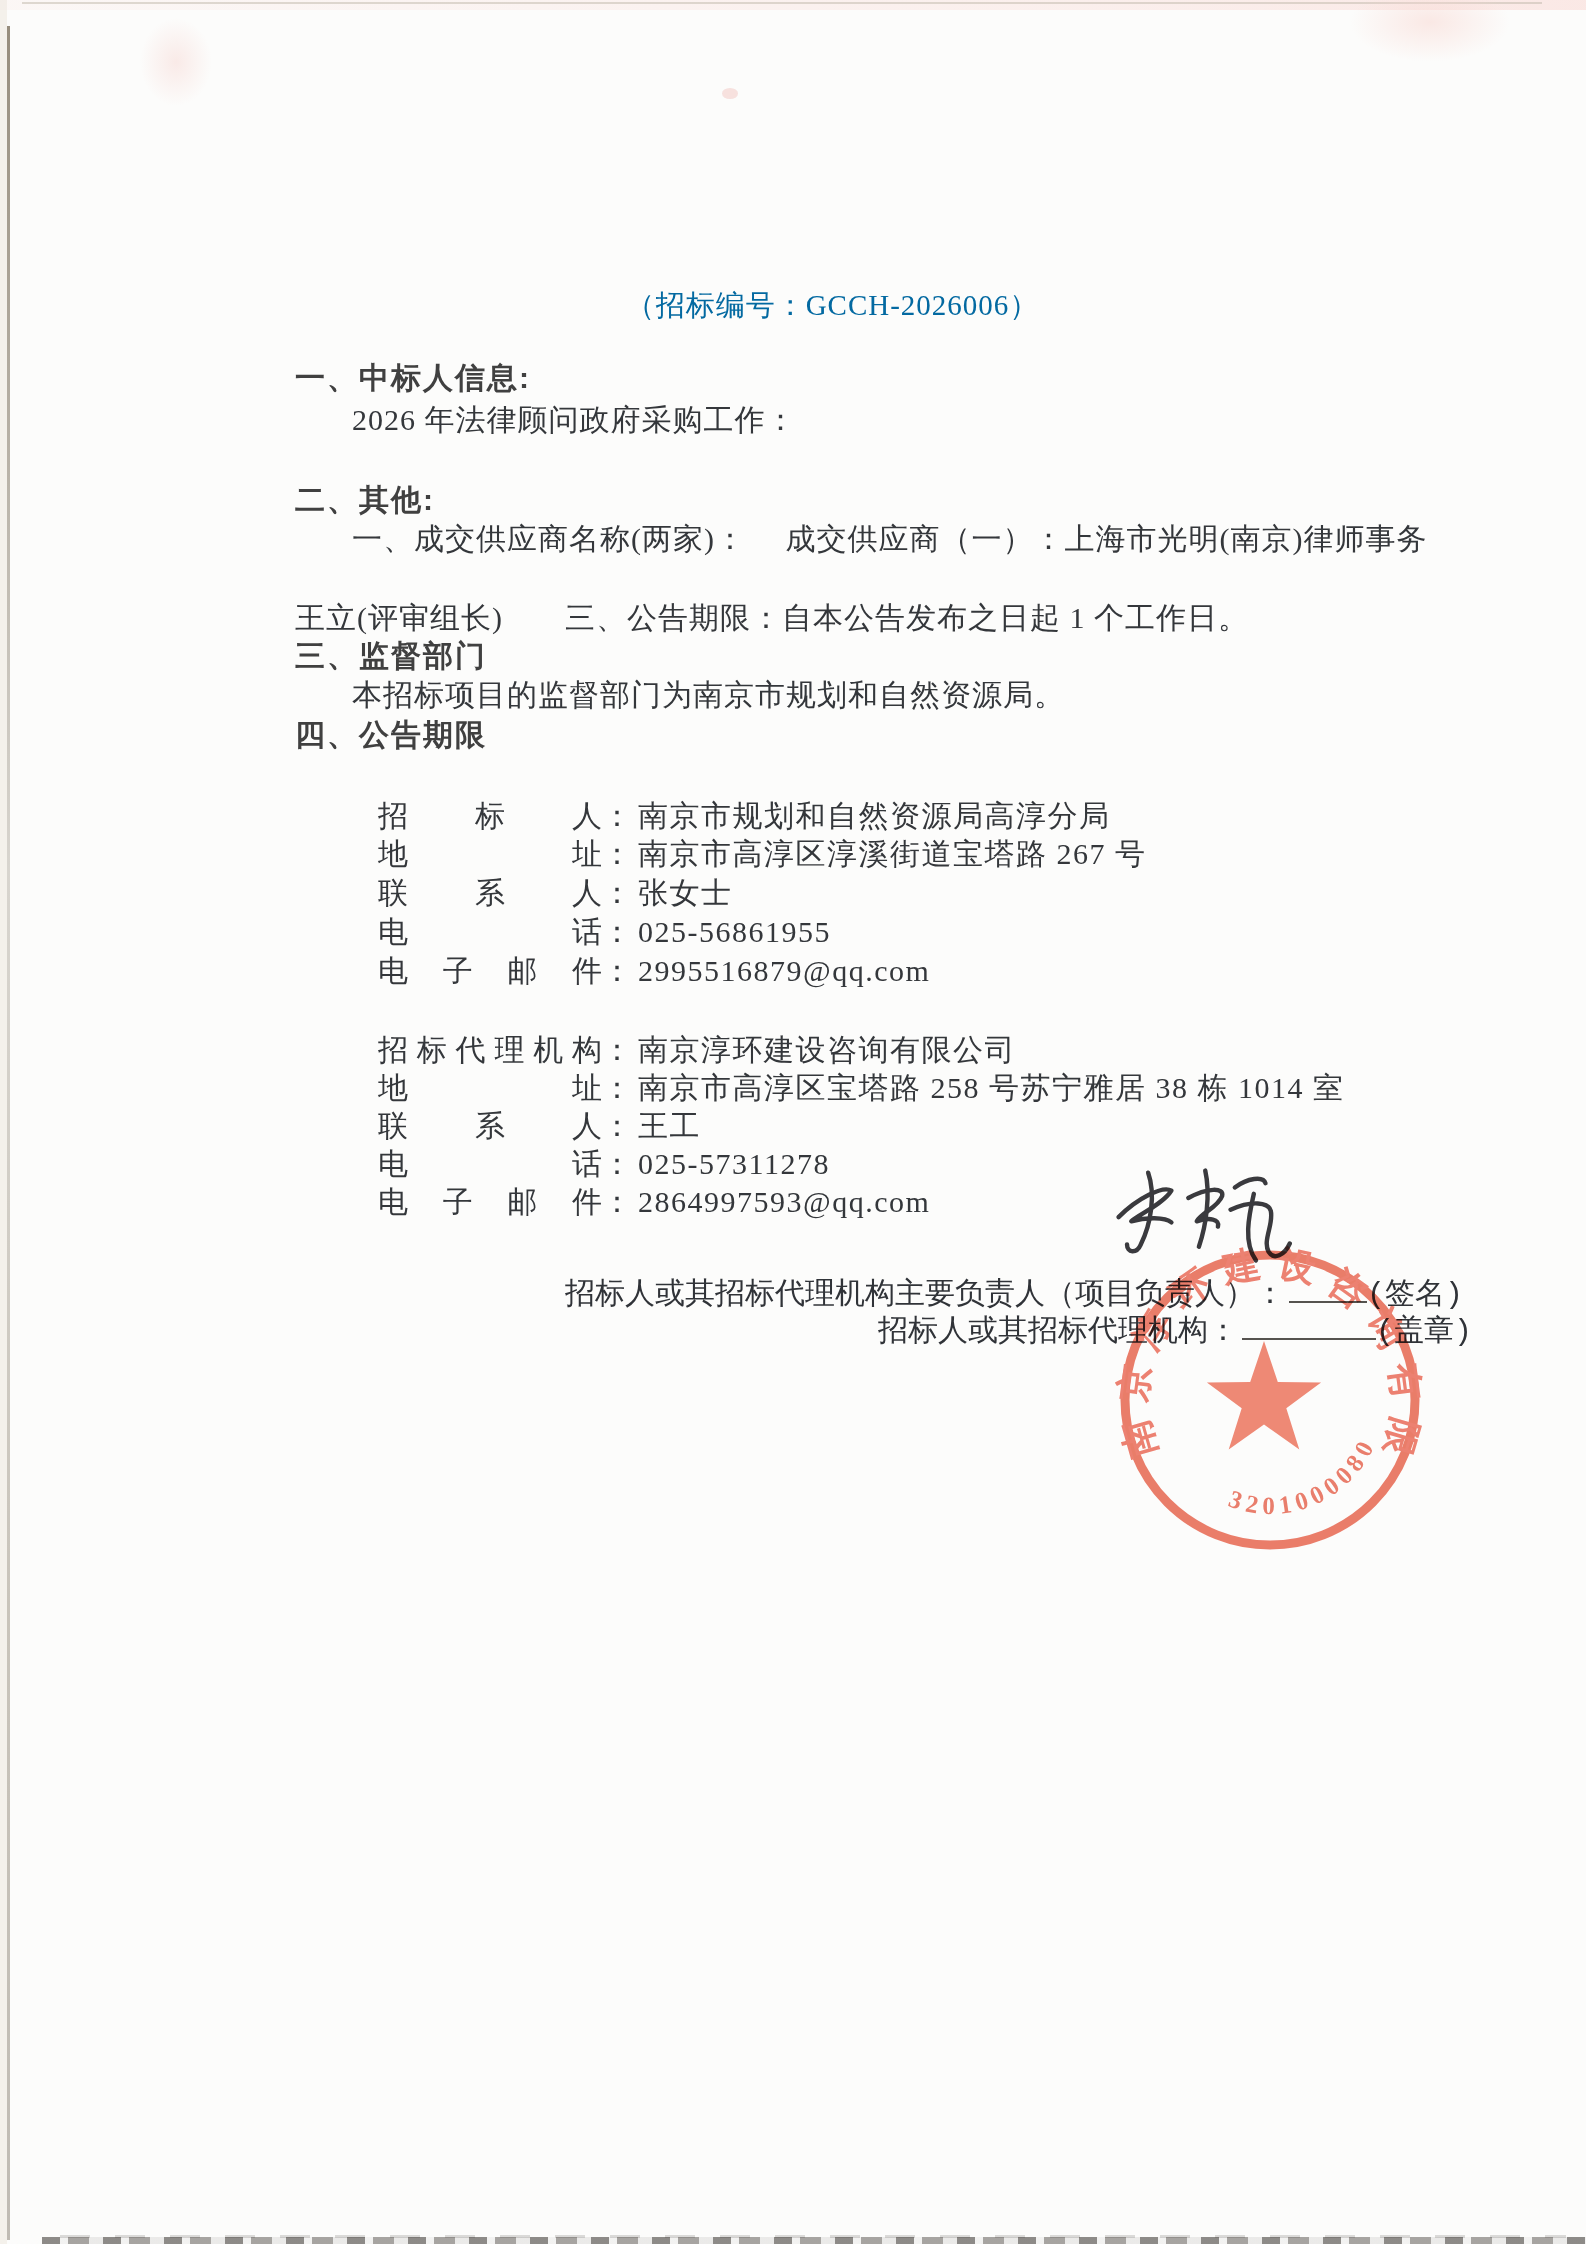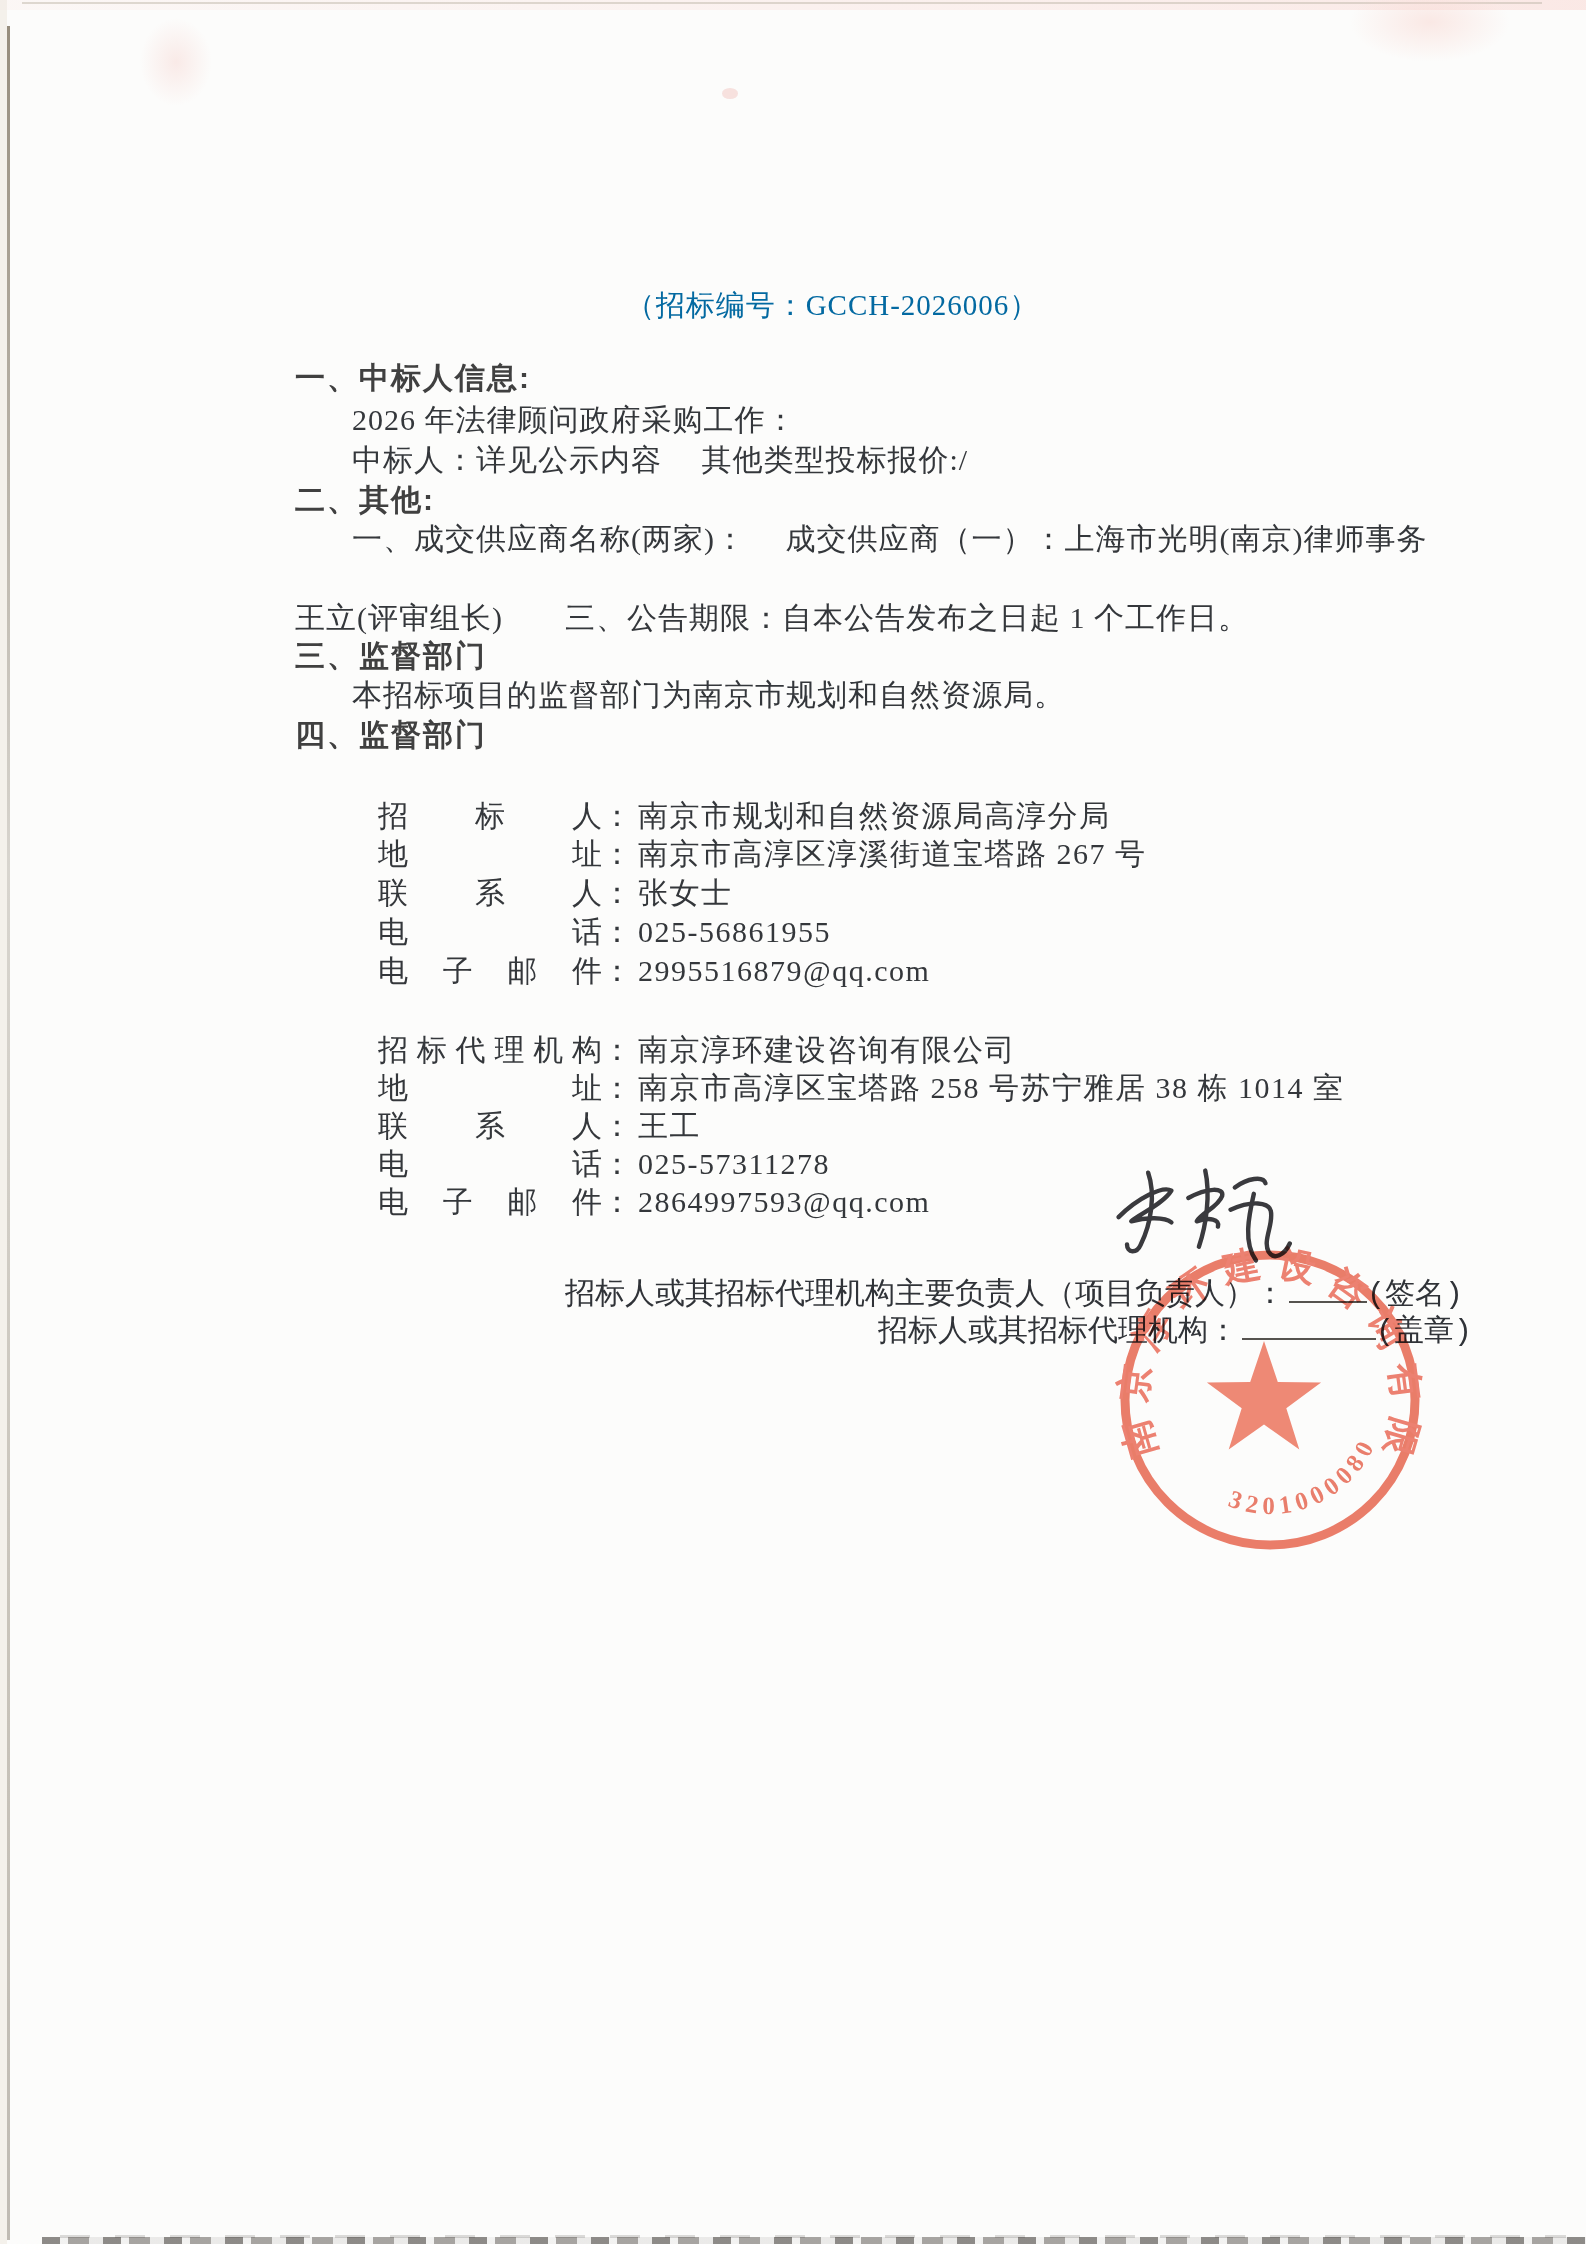--- a/index.html
+++ b/index.html
@@ -60,30 +60,29 @@
   <div class="smudge smudge-a"></div>
   <div class="smudge smudge-b"></div>
   <div class="smudge smudge-c"></div>
   <div class="scan-bottom"></div>
   <div class="scan-bottom2"></div>
 
   <div class="title-wrap t2">（招标编号：GCCH-2026006）</div>
 
   <div class="tline hd" style="top:360px;left:295px;">一、中标人信息:</div>
   <div class="tline" style="top:402px;left:352px;">2026 年法律顾问政府采购工作：</div>
-  <div class="tline" style="top:442px;left:352px;">中标人：详见公示内容　 其他类型投标报价:/</div>
 
   <div class="tline hd" style="top:482px;left:295px;">二、其他:</div>
   <div class="tline" style="top:521px;left:352px;">一、成交供应商名称(两家)：　 成交供应商（一）：上海市光明(南京)律师事务</div>
   <div class="tline" style="top:600px;left:295px;">王立(评审组长)　　三、公告期限：自本公告发布之日起 1 个工作日。</div>
 
   <div class="tline hd" style="top:638px;left:295px;">三、监督部门</div>
   <div class="tline" style="top:677px;left:352px;">本招标项目的监督部门为南京市规划和自然资源局。</div>
 
-  <div class="tline hd" style="top:717px;left:295px;">四、监督部门</div>
+  <div class="tline hd" style="top:717px;left:295px;">四、公告期限</div>
 
   <div class="c-row" style="top:762px;">
     <span class="justify-label"><span>招</span><span>标</span><span>人</span></span><span class="c-colon">：</span><span class="c-value">南京市规划和自然资源局高淳分局</span>
   </div>
   <div class="c-row" style="top:800px;">
     <span class="justify-label"><span>地</span><span>址</span></span><span class="c-colon">：</span><span class="c-value">南京市高淳区淳溪街道宝塔路 267 号</span>
   </div>
   <div class="c-row" style="top:839px;">
     <span class="justify-label"><span>联</span><span>系</span><span>人</span></span><span class="c-colon">：</span><span class="c-value">张女士</span>
   </div>

